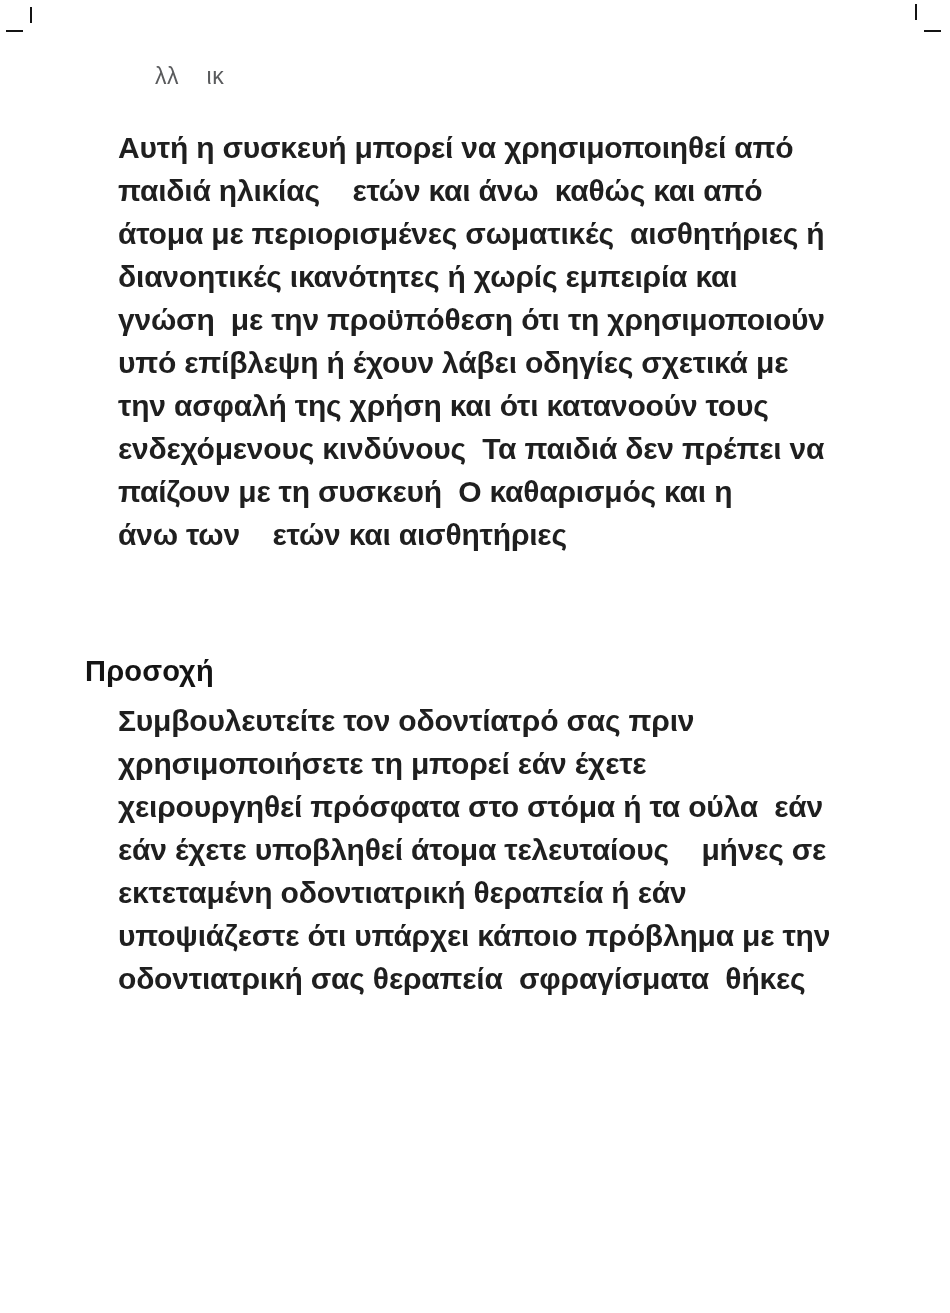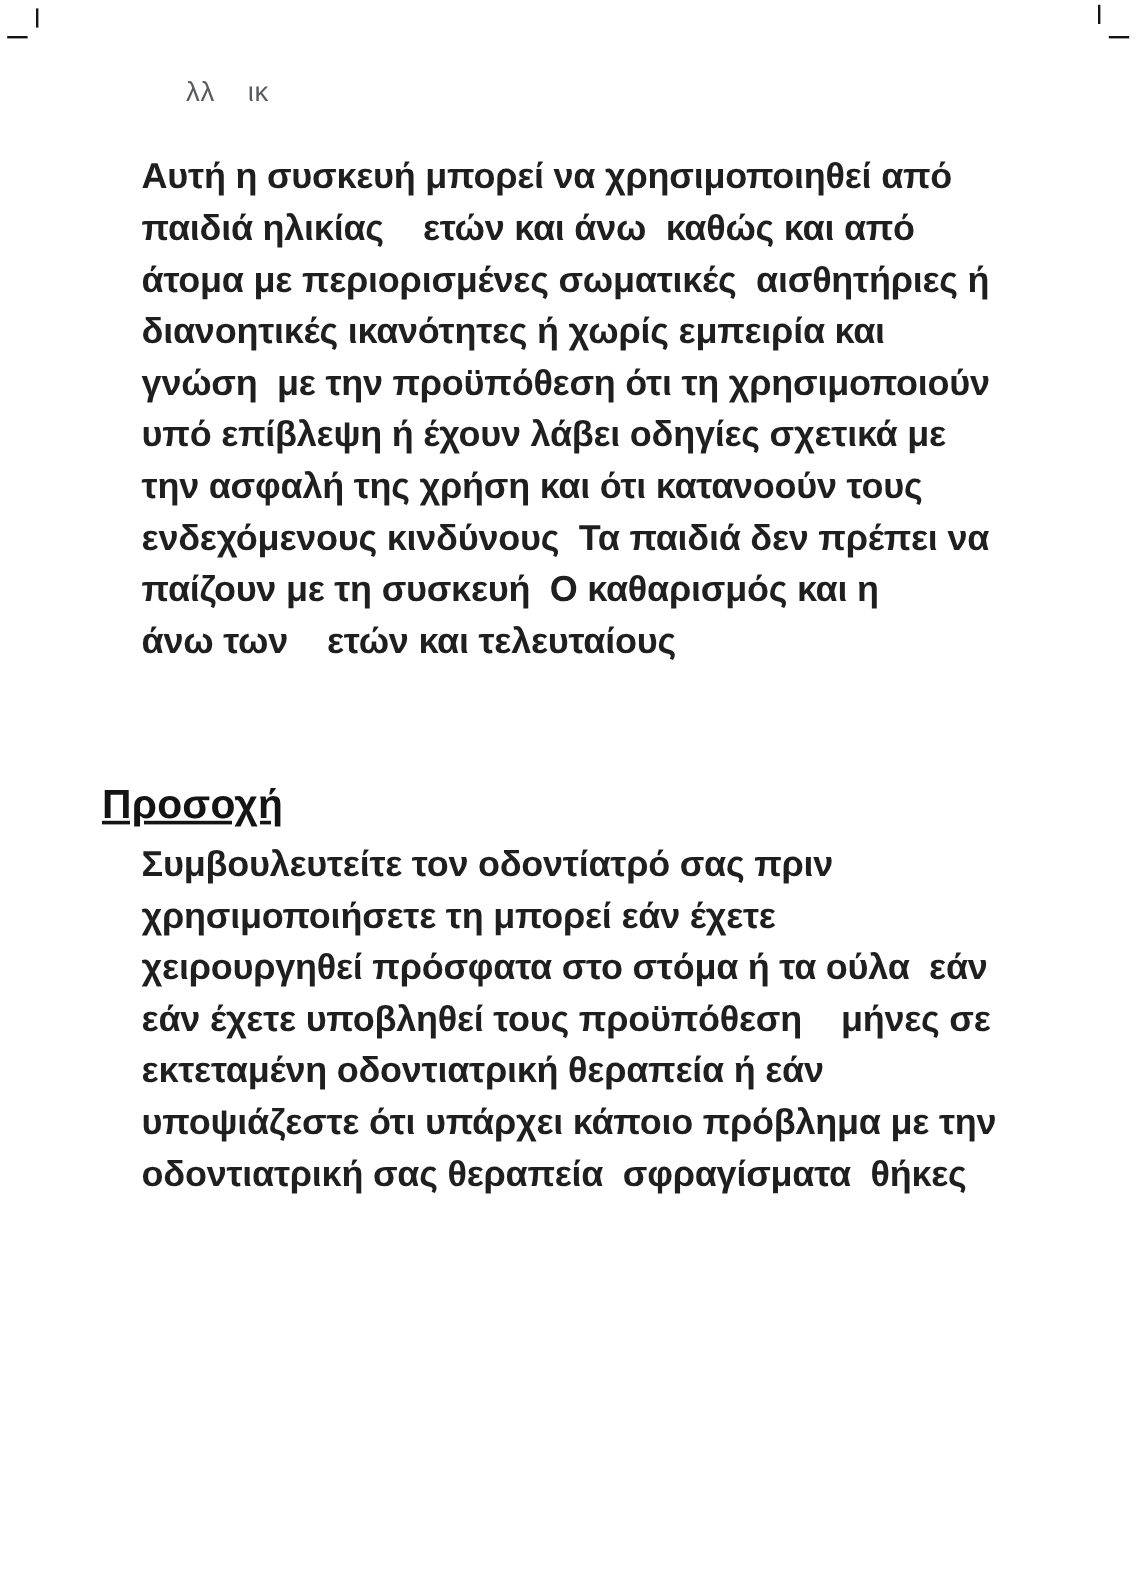--- a/index.html
+++ b/index.html
@@ -52,26 +52,25 @@
     font-weight: bold;
   }
   .para .line {
     white-space: pre;
   }
   .para1 { top: 126px; }
   .caution-heading {
     position: absolute;
     left: 85px;
     top: 650px;
-    font-size: 34px;
+    font-size: 29px;
     line-height: 43px;
     font-weight: 700;
     color: #141414;
     letter-spacing: 0.2px;
-    text-decoration: underline;
   }
   .para2 { top: 699px; }
 </style>
 </head>
 <body>
 
 <div class="page">
 
   <div class="crop h tl-h"></div>
   <div class="crop v tl-v"></div>
@@ -87,29 +86,29 @@
   <div class="para para1">
     <div class="line">Αυτή η συσκευή μπορεί να χρησιμοποιηθεί από</div>
     <div class="line">παιδιά ηλικίας    ετών και άνω  καθώς και από</div>
     <div class="line">άτομα με περιορισμένες σωματικές  αισθητήριες ή</div>
     <div class="line">διανοητικές ικανότητες ή χωρίς εμπειρία και</div>
     <div class="line">γνώση  με την προϋπόθεση ότι τη χρησιμοποιούν</div>
     <div class="line">υπό επίβλεψη ή έχουν λάβει οδηγίες σχετικά με</div>
     <div class="line">την ασφαλή της χρήση και ότι κατανοούν τους</div>
     <div class="line">ενδεχόμενους κινδύνους  Τα παιδιά δεν πρέπει να</div>
     <div class="line">παίζουν με τη συσκευή  Ο καθαρισμός και η</div>
-    <div class="line">άνω των    ετών και τελευταίους</div>
+    <div class="line">άνω των    ετών και αισθητήριες</div>
   </div>
 
   <div class="caution-heading">Προσοχή</div>
 
   <div class="para para2">
     <div class="line">Συμβουλευτείτε τον οδοντίατρό σας πριν</div>
     <div class="line">χρησιμοποιήσετε τη μπορεί εάν έχετε</div>
     <div class="line">χειρουργηθεί πρόσφατα στο στόμα ή τα ούλα  εάν</div>
-    <div class="line">εάν έχετε υποβληθεί τους προϋπόθεση    μήνες σε</div>
+    <div class="line">εάν έχετε υποβληθεί άτομα τελευταίους    μήνες σε</div>
     <div class="line">εκτεταμένη οδοντιατρική θεραπεία ή εάν</div>
     <div class="line">υποψιάζεστε ότι υπάρχει κάποιο πρόβλημα με την</div>
     <div class="line">οδοντιατρική σας θεραπεία  σφραγίσματα  θήκες</div>
     <div class="line">κ λπ</div>
   </div>
 
 </div>
 
 </body></html>

